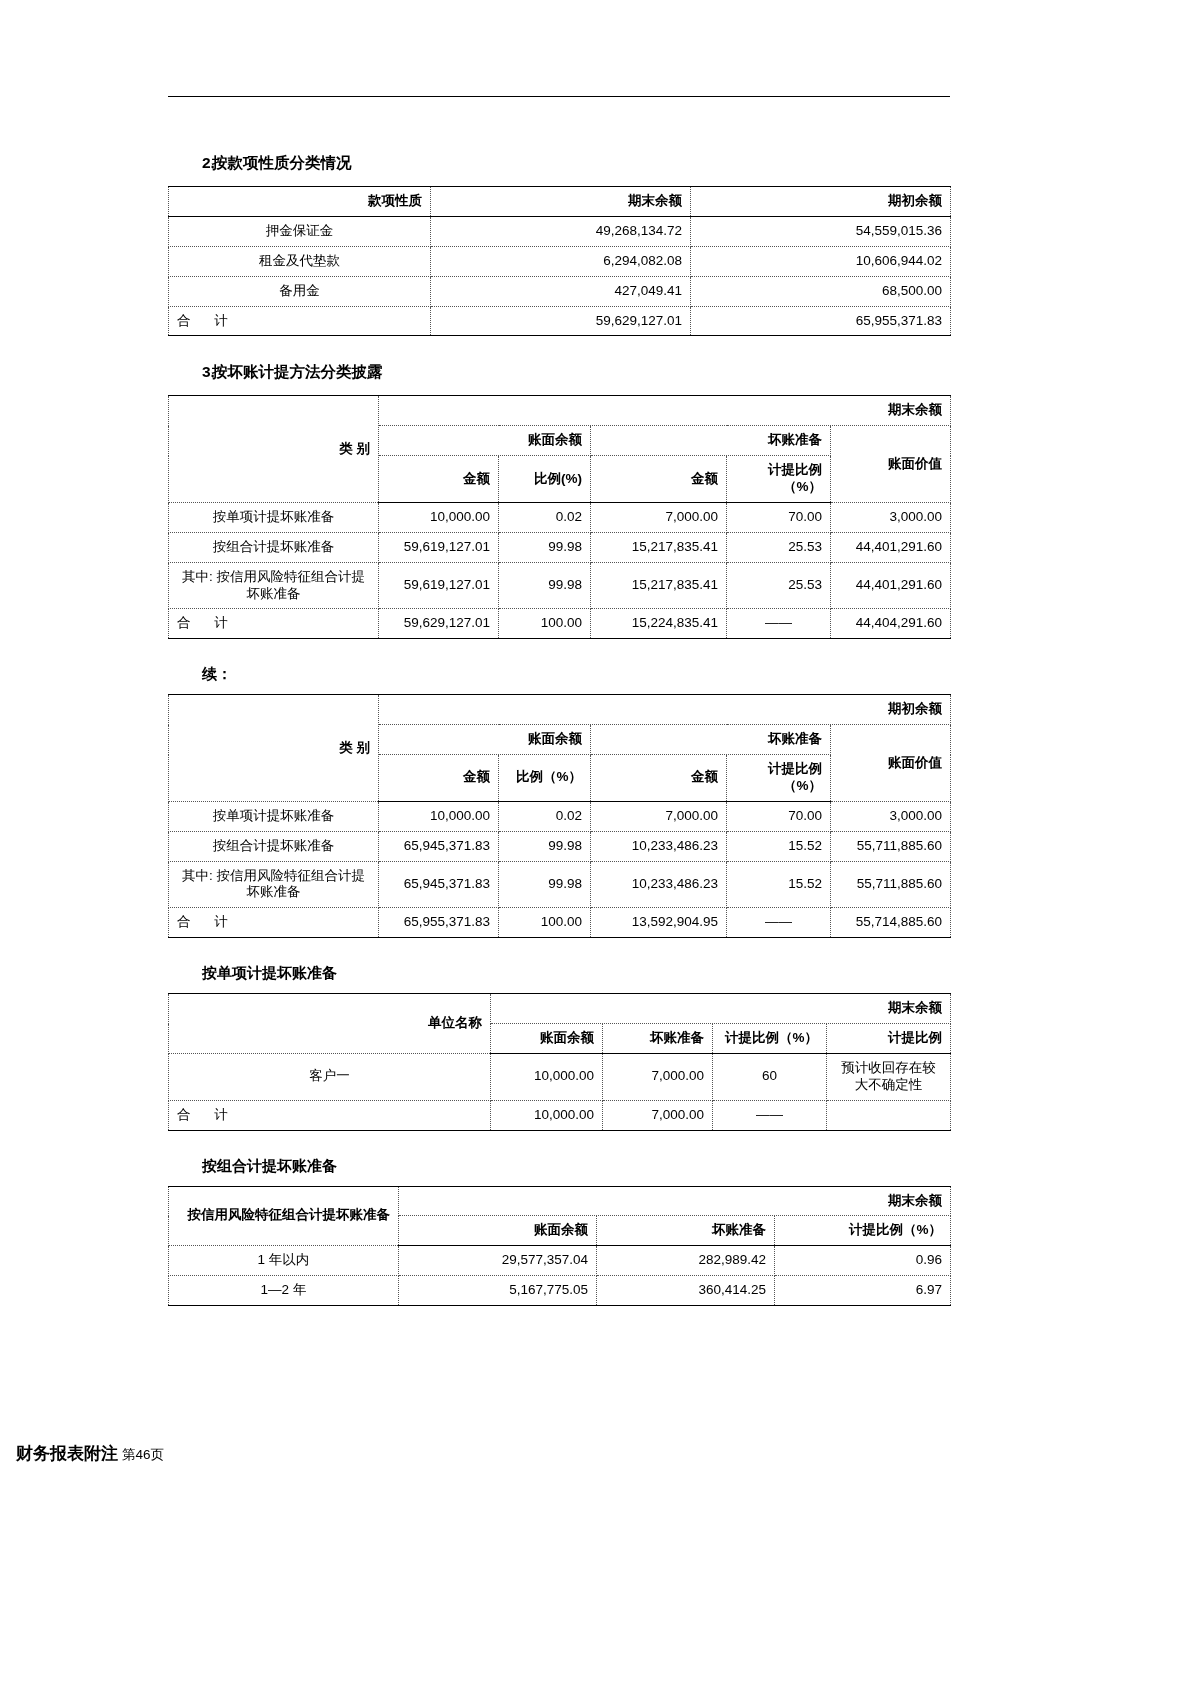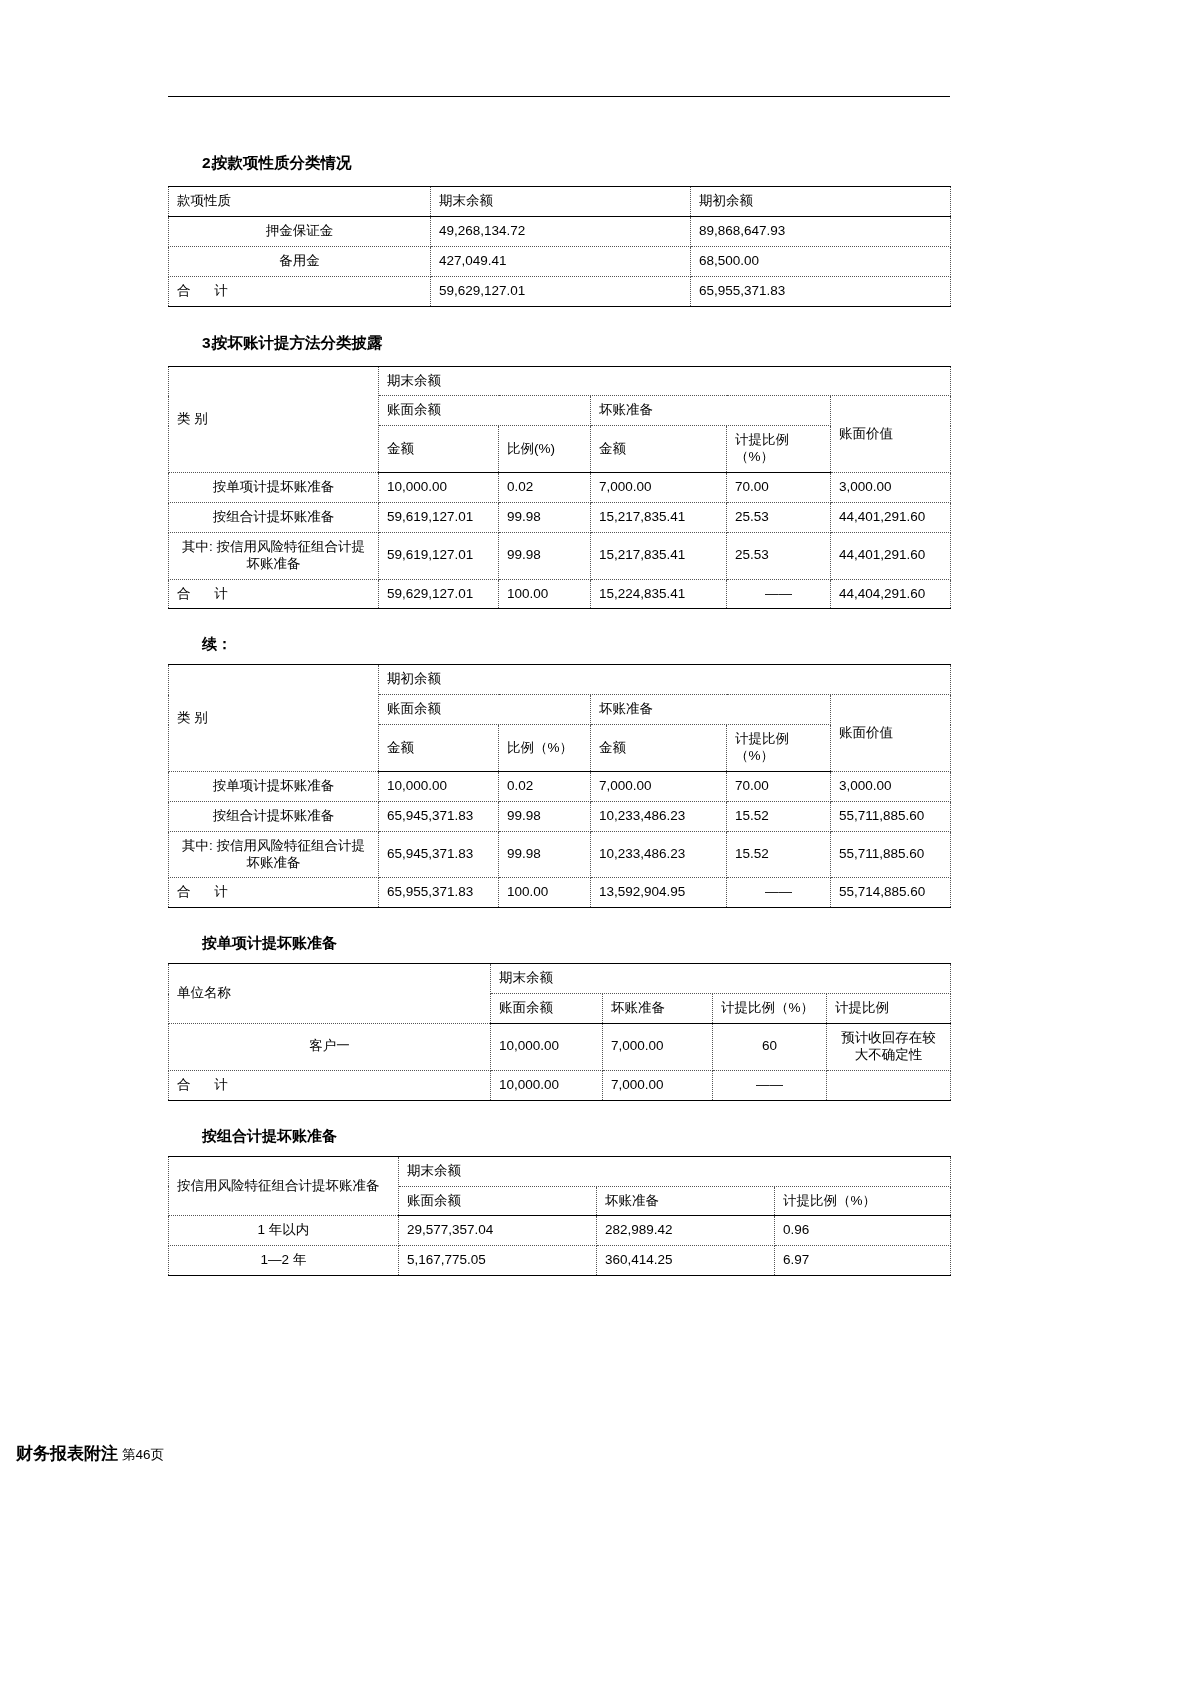--- a/index.html
+++ b/index.html
@@ -69,28 +69,29 @@
     border-bottom: 1.6px solid #000;
   }
   table.doc td, table.doc th {
     border: 1px dotted #555;
     padding: 6px 8px;
     font-weight: normal;
     vertical-align: middle;
     line-height: 1.25;
   }
   table.doc tr.hdr td, table.doc tr.hdr th {
-    text-align: left;
+    text-align: right;
+    font-weight: bold;
   }
   table.doc tr.hdr-bottom td {
     border-bottom: 1.4px solid #000;
   }
   .tl { text-align: center; }
   .tc { text-align: center; }
-  .tr { }
+  .tr { text-align: right; }
   .tbl-gap { height: 26px; }
   .total-label {
     letter-spacing: 10px;
     padding-left: 10px;
   }
   .footer {
     position: absolute;
     left: 16px;
     top: 1442px;
     width: 1200px;
@@ -128,21 +129,26 @@
       </colgroup>
       <tbody>
         <tr class="hdr hdr-bottom">
           <td class="tc">款项性质</td>
           <td class="tc">期末余额</td>
           <td class="tc">期初余额</td>
         </tr>
         <tr>
           <td class="tl">押金保证金</td>
           <td class="tr">49,268,134.72</td>
-          <td class="tr">89,868,647.93</td>
+          <td class="tr">54,559,015.36</td>
+        </tr>
+        <tr>
+          <td class="tl">租金及代垫款</td>
+          <td class="tr">6,294,082.08</td>
+          <td class="tr">10,606,944.02</td>
         </tr>
         <tr>
           <td class="tl">备用金</td>
           <td class="tr">427,049.41</td>
           <td class="tr">68,500.00</td>
         </tr>
         <tr>
           <td class="total-label">合 计</td>
           <td class="tr">59,629,127.01</td>
           <td class="tr">65,955,371.83</td>

